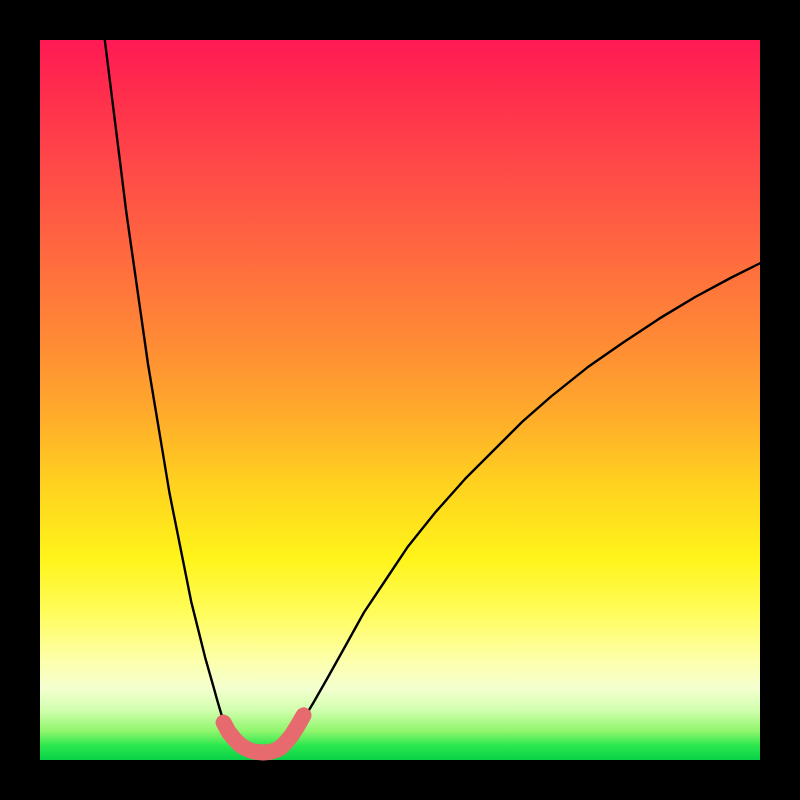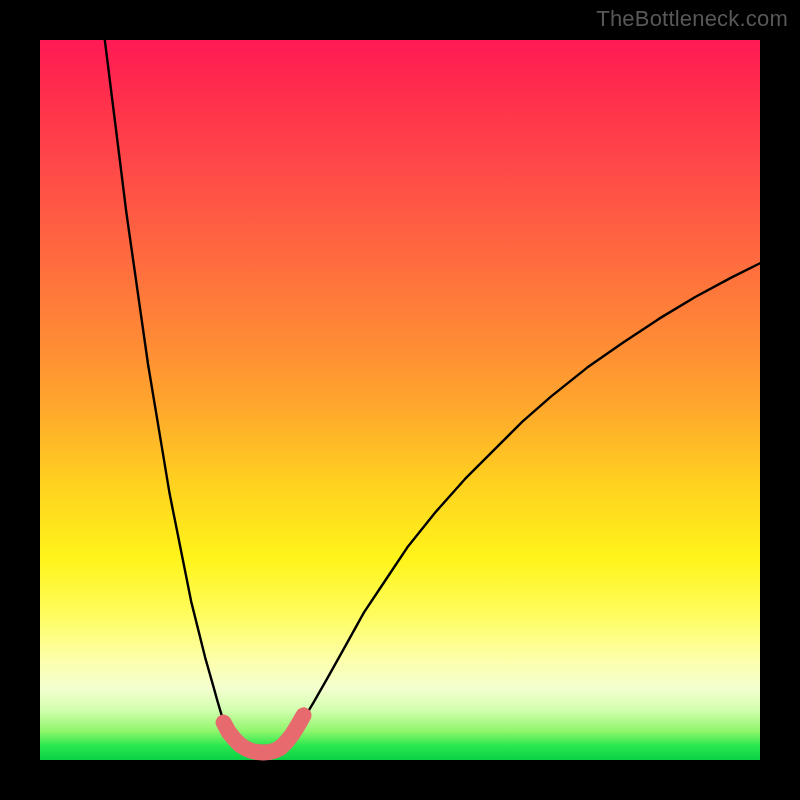--- a/index.html
+++ b/index.html
@@ -60,21 +60,20 @@
     top: 0;
     width: 720px;
     height: 720px;
     overflow: visible;
   }
 </style>
 </head>
 <body>
 
 <div class="frame">
-  <div class="watermark">TheBottleneck.com</div>
   <div class="plot">
     <svg class="curve" viewBox="0 0 720 720">
       <path fill="none" stroke="#000" stroke-width="2.4" stroke-linecap="round" stroke-linejoin="round" d="M64.80 0.00 L72.00 57.60 L79.20 115.20 L86.40 172.80 L93.60 223.20 L100.80 273.60 L108.00 324.00 L115.20 367.20 L122.40 410.40 L129.60 453.60 L136.80 489.60 L144.00 525.60 L151.20 561.60 L158.40 590.40 L165.60 619.20 L172.80 644.40 L177.84 662.40 L182.16 676.80 L187.20 687.60 L192.24 696.24 L196.56 702.72 L201.60 707.04"></path>
       <path fill="none" stroke="#000" stroke-width="2.4" stroke-linecap="round" stroke-linejoin="round" d="M201.60 707.04 L208.80 710.64 L216.00 712.08 L223.20 712.44 L230.40 712.08 L237.60 710.64 L242.64 707.04"></path>
       <path fill="none" stroke="#000" stroke-width="2.4" stroke-linecap="round" stroke-linejoin="round" d="M242.64 707.04 L252.00 694.80 L262.80 680.40 L273.60 662.40 L288.00 637.20 L306.00 604.80 L324.00 572.40 L345.60 540.00 L367.20 507.60 L396.00 471.60 L424.80 439.20 L453.60 410.40 L482.40 381.60 L511.20 356.40 L547.20 327.60 L583.20 302.40 L619.20 278.64 L655.20 257.04 L691.20 237.60 L720.00 223.20"></path>
       <path fill="none" stroke="#e66a6e" stroke-width="16" stroke-linecap="round" stroke-linejoin="round" d="M183.60 682.56 L188.64 691.92 L194.40 699.12 L200.16 704.88 L205.92 708.48 L211.68 711.00 L217.44 712.08 L223.20 712.44 L228.96 712.08 L234.72 710.64 L240.48 707.76 L246.24 702.00 L252.00 694.80 L257.76 685.44 L263.52 675.36"></path>
     </svg>
   </div>
 </div>
 

